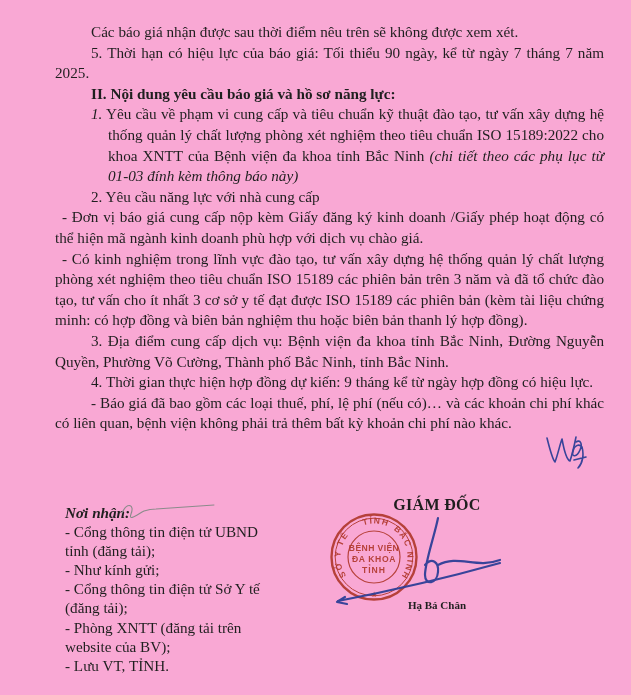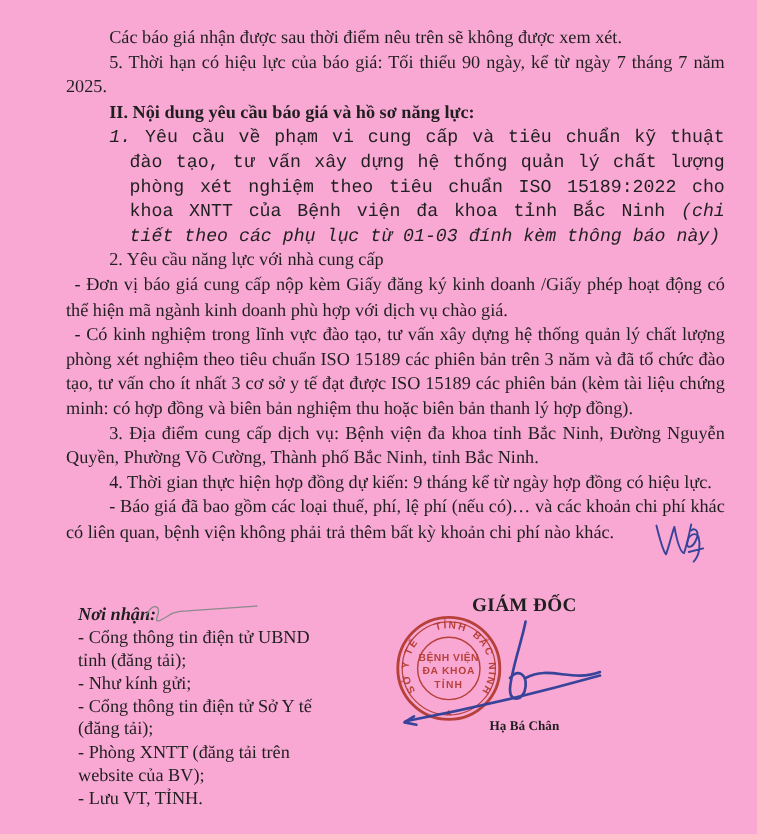--- a/index.html
+++ b/index.html
@@ -5,21 +5,21 @@
   html,body{margin:0;padding:0;background:#fff;}
   .page{position:relative;width:631px;height:695px;background:#f9a8d4;overflow:hidden;
         font-family:"Liberation Serif","DejaVu Serif",serif;color:#1f1f1f;}
   .body-text{position:absolute;left:55px;top:22px;width:549px;
              font-size:15.2px;line-height:20.6px;}
   .body-text p{margin:0;}
   .justify{text-align:justify;}
   .ind{text-indent:36px;}
   .bold{font-weight:bold;}
   .it{font-style:italic;}
-  .hang{padding-left:53px;text-indent:-17px;font-family:Liberation Mono, monospace;}
+  .hang{padding-left:53px;text-indent:-17px;}
   .dashpar{margin-left:28px;text-indent:7px;}
   .num{font-style:italic;}
   .recipients{position:absolute;left:65px;top:503px;width:208px;
               font-size:15.2px;line-height:19.1px;}
   .recipients .title{font-weight:bold;font-style:italic;}
   .rec-line{white-space:normal;}
   .director{position:absolute;left:362px;top:496px;width:150px;text-align:center;
             font-weight:bold;font-size:16px;letter-spacing:.3px;font-family:Liberation Serif, serif;}
   .signer{position:absolute;left:352px;top:599px;width:170px;text-align:center;
           font-weight:bold;font-size:11px;}

